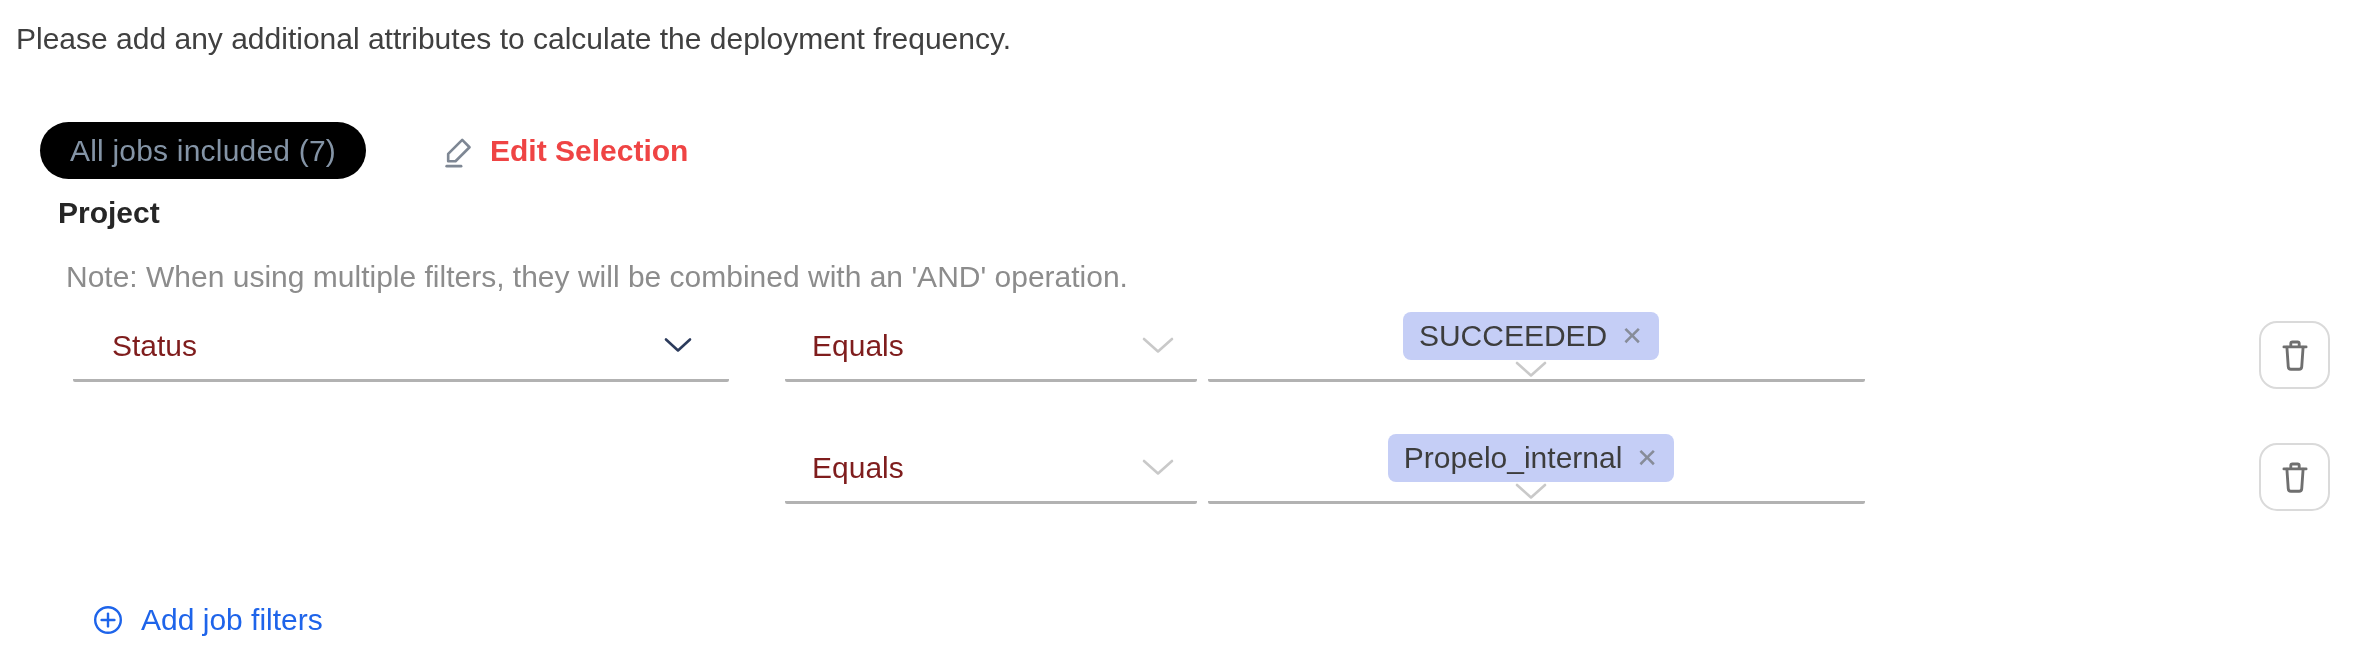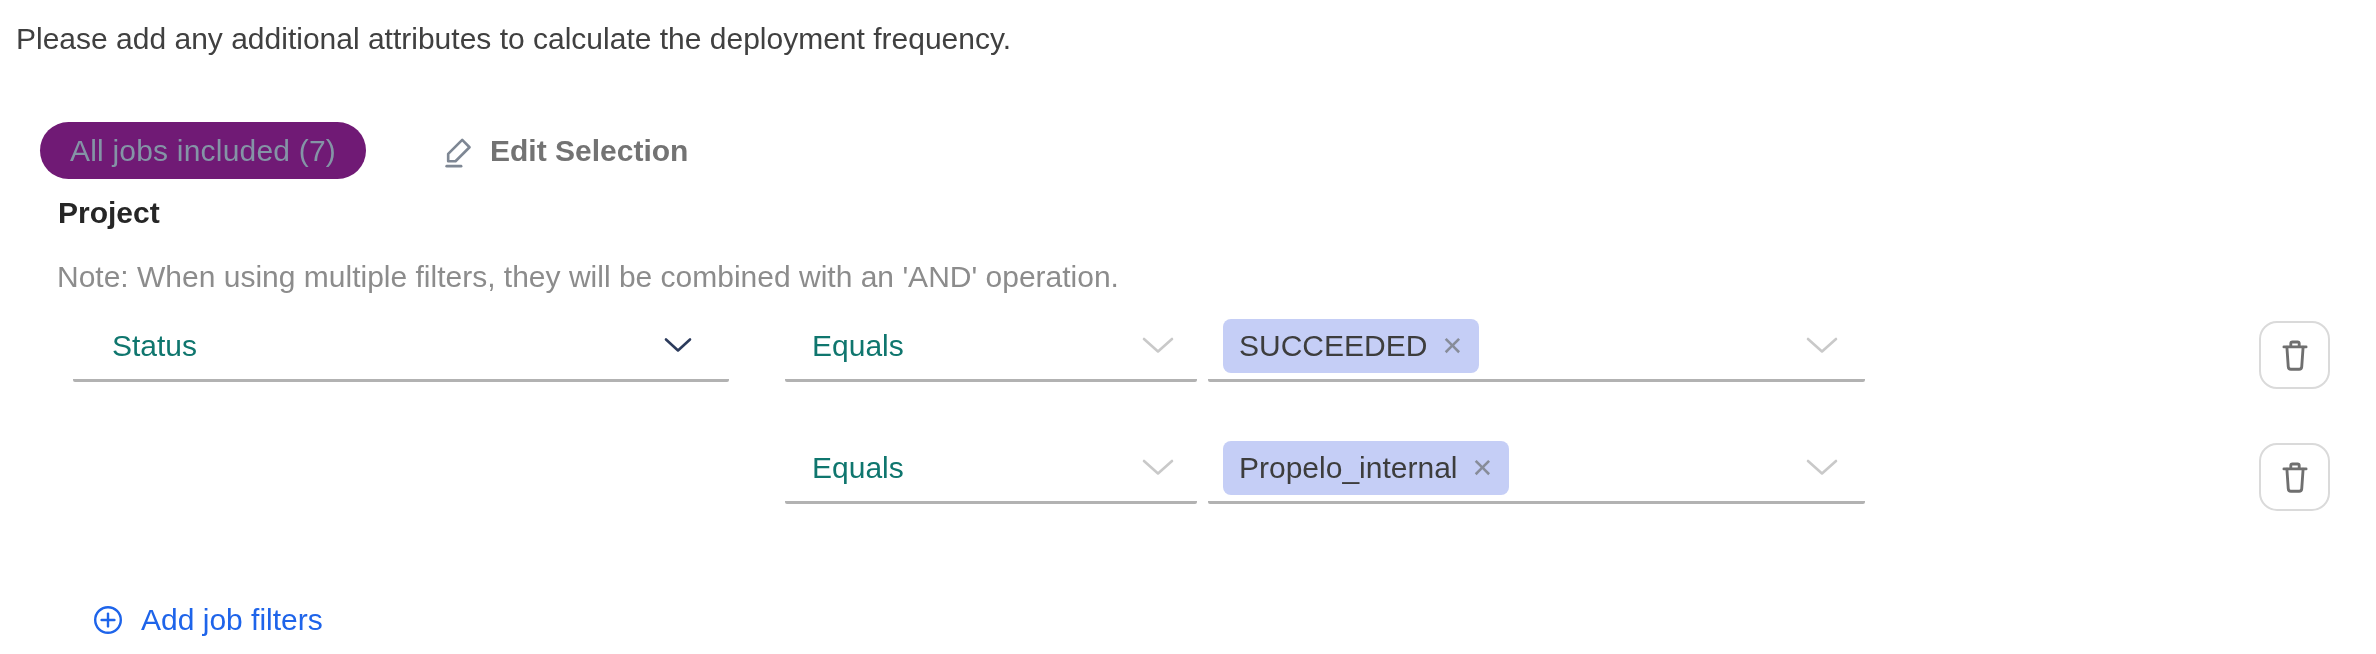--- a/index.html
+++ b/index.html
@@ -17,53 +17,53 @@
     font-size:30px;line-height:38px;color:#404040;
   }
   
   .selection-row{
     position:absolute;left:40px;top:122px;height:57px;
     display:flex;align-items:center;
   }
   .badge{
     height:57px;display:flex;align-items:center;
     padding:0 30px;border-radius:29px;
-    background:#701a75;color:#8494a6;
+    background:#000000;color:#8494a6;
     font-size:30px;font-weight:500;letter-spacing:.2px;
   }
   .edit-link{
     position:absolute;left:400px;top:0;height:57px;
     display:flex;align-items:center;gap:12px;
-    color:#737373;font-size:30px;font-weight:600;
+    color:#ef4444;font-size:30px;font-weight:600;
     cursor:pointer;white-space:nowrap;
   }
   .edit-link .pencil{color:#7e8794;display:flex;}
   
   .filters-heading{
     position:absolute;left:58px;top:196px;
     font-size:30px;font-weight:700;color:#262626;
   }
   .filters-note{
-    position:absolute;left:57px;top:260px;
+    position:absolute;left:66px;top:260px;
     font-size:30px;color:#8c8c8c;
   }
   
   .filter-row{position:absolute;left:0;width:2376px;height:122px;}
   .row-1{top:312px;}
   .row-2{top:434px;}
   .field{
     position:absolute;top:0;height:70px;
     border-bottom:3px solid #b2b2b2;border-radius:2px;
     display:flex;align-items:center;justify-content:space-between;
     box-sizing:border-box;cursor:pointer;background:#fff;
   }
   .field-attr{left:73px;width:656px;padding:0 36px 0 39px;}
   .field-op{left:785px;width:412px;padding:0 22px 0 27px;}
-  .field-val{left:1208px;width:657px;padding:0 26px 0 15px;}
-  .field-label{font-size:30px;color:#0f766e;}
+  .field-val{left:1208px;width:657px;padding:0 26px 0 15px;flex-direction:column;}
+  .field-label{font-size:30px;color:#7f1d1d;}
   .chev-dark{color:#2c3b5c;display:flex;flex:none;}
   .chev-light{color:#c9c9c9;display:flex;flex:none;}
   .tag{
     height:54px;display:flex;align-items:center;gap:14px;
     background:#c5cef6;border-radius:8px;padding:0 16px;
     font-size:30px;color:#3d3d3d;white-space:nowrap;
   }
   .tag-close{
     color:#878c99;font-size:26px;line-height:1;cursor:pointer;
     font-weight:400;

